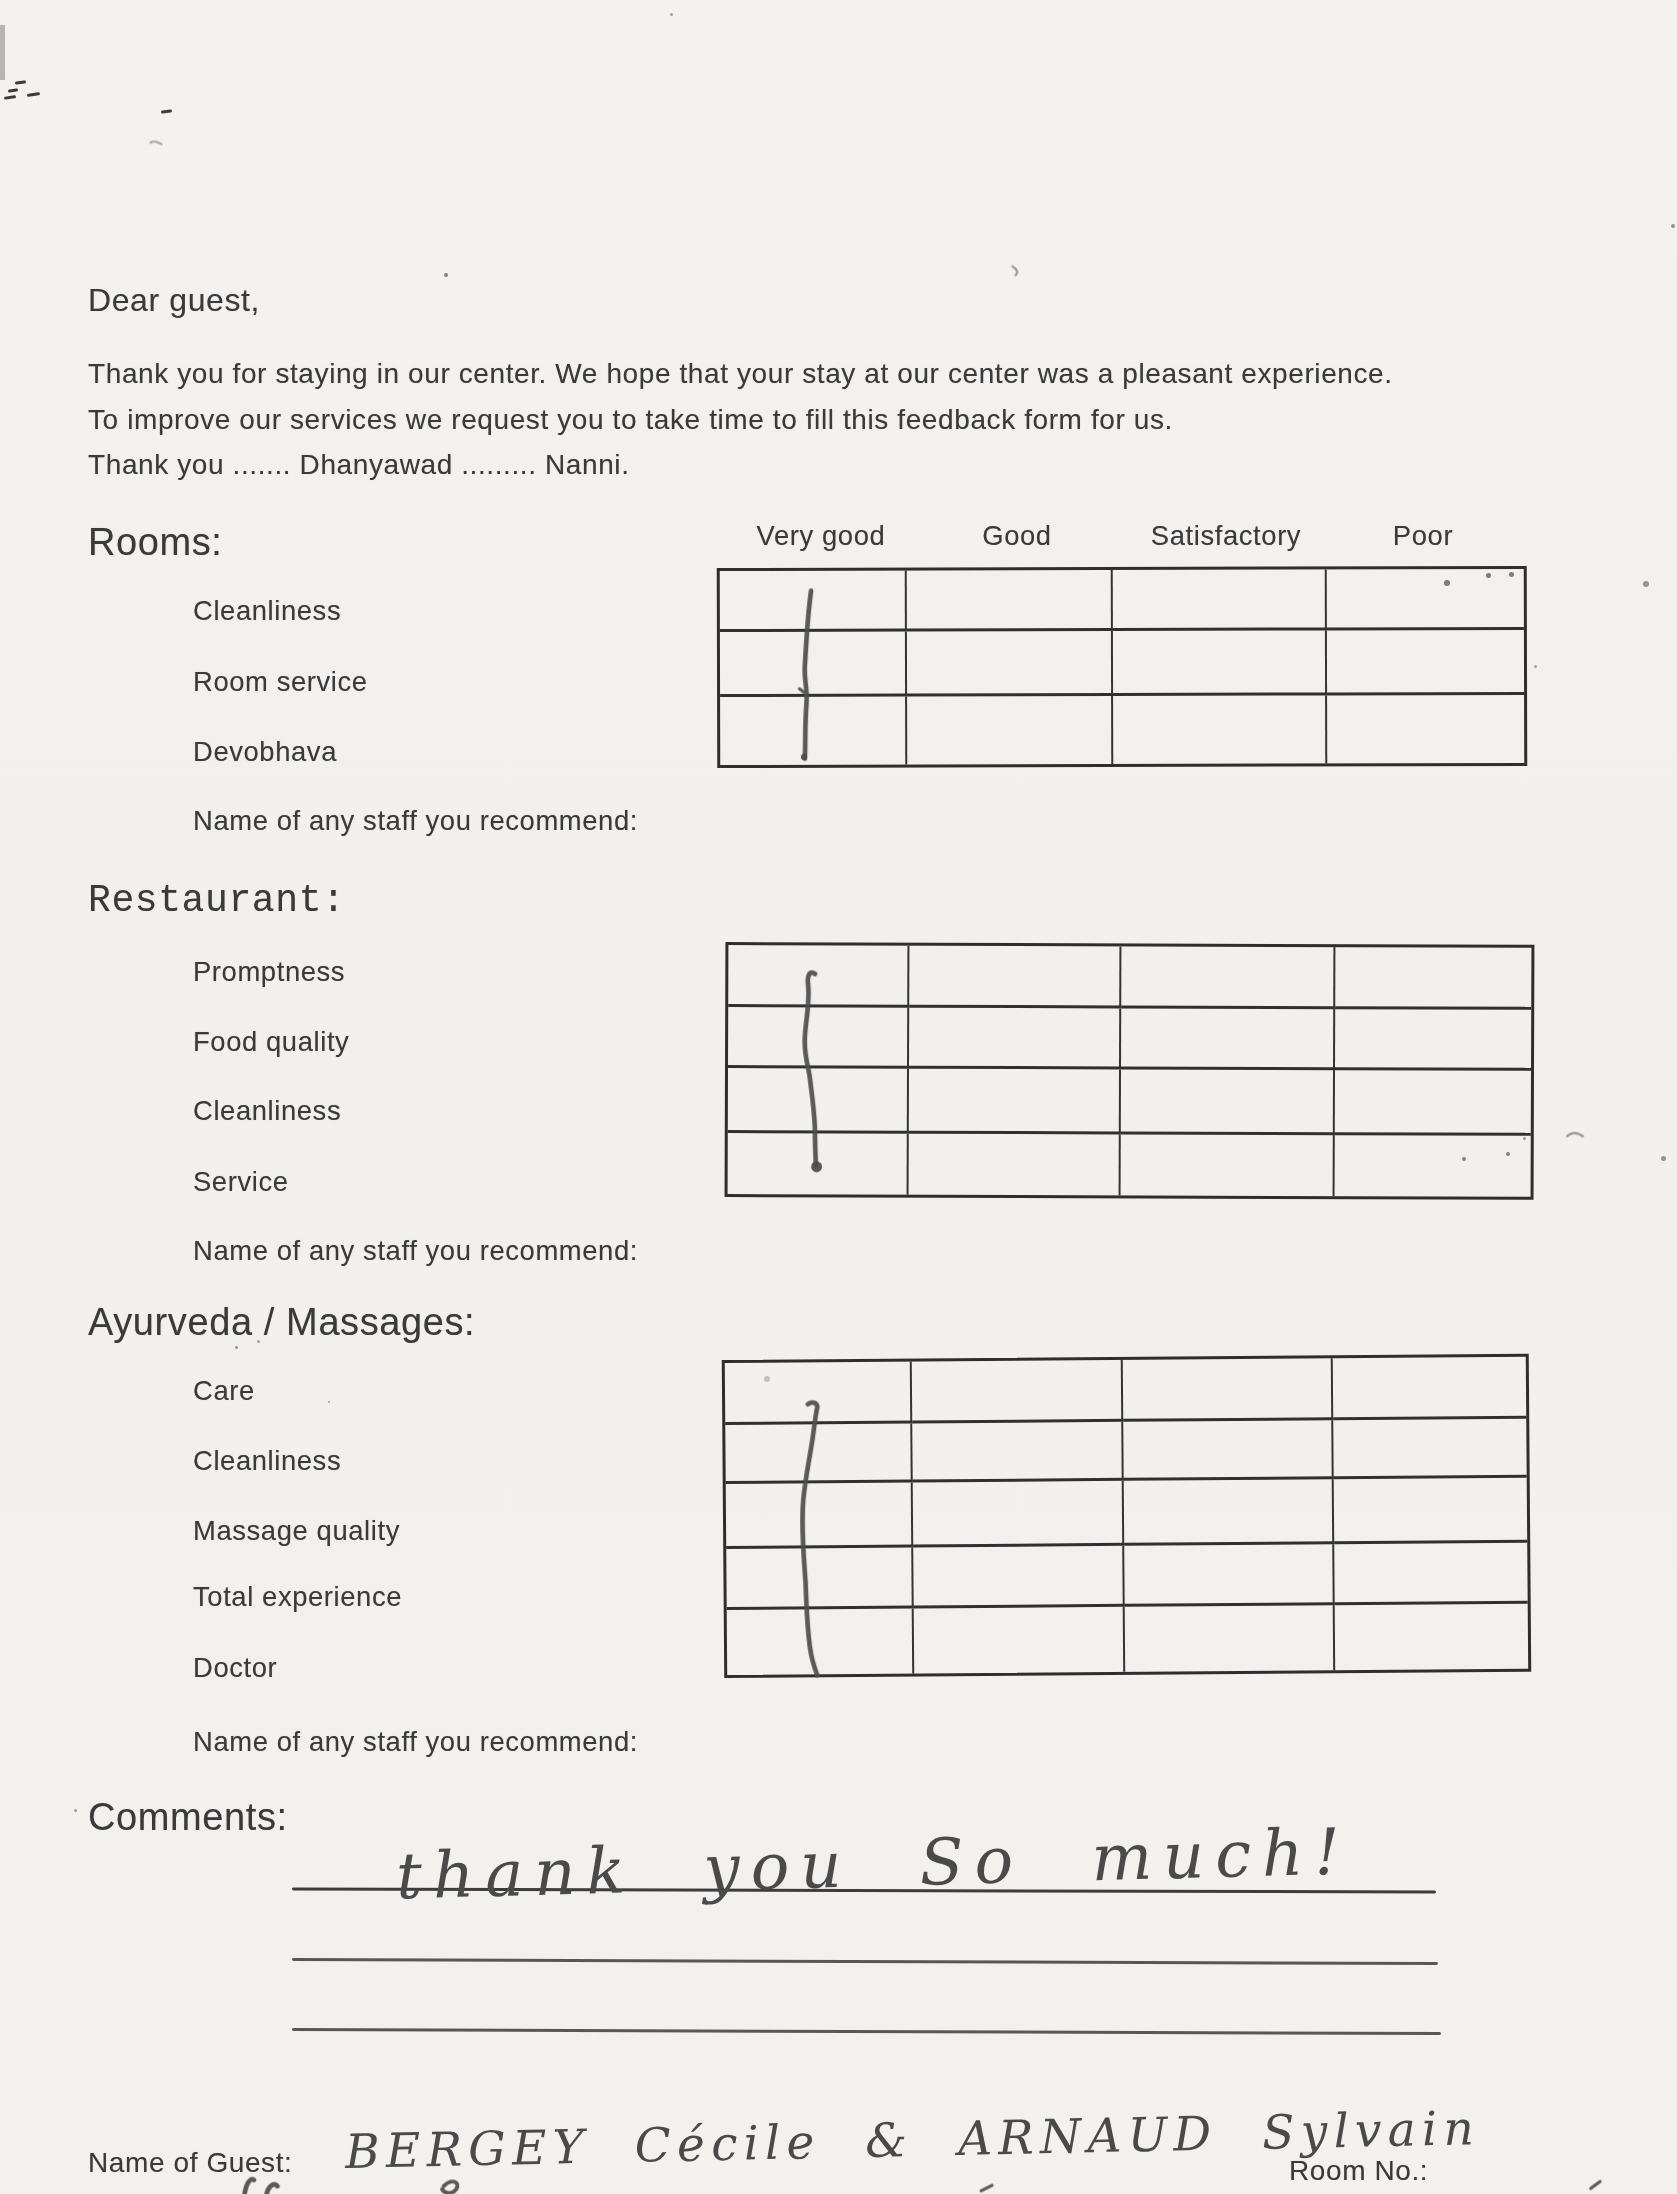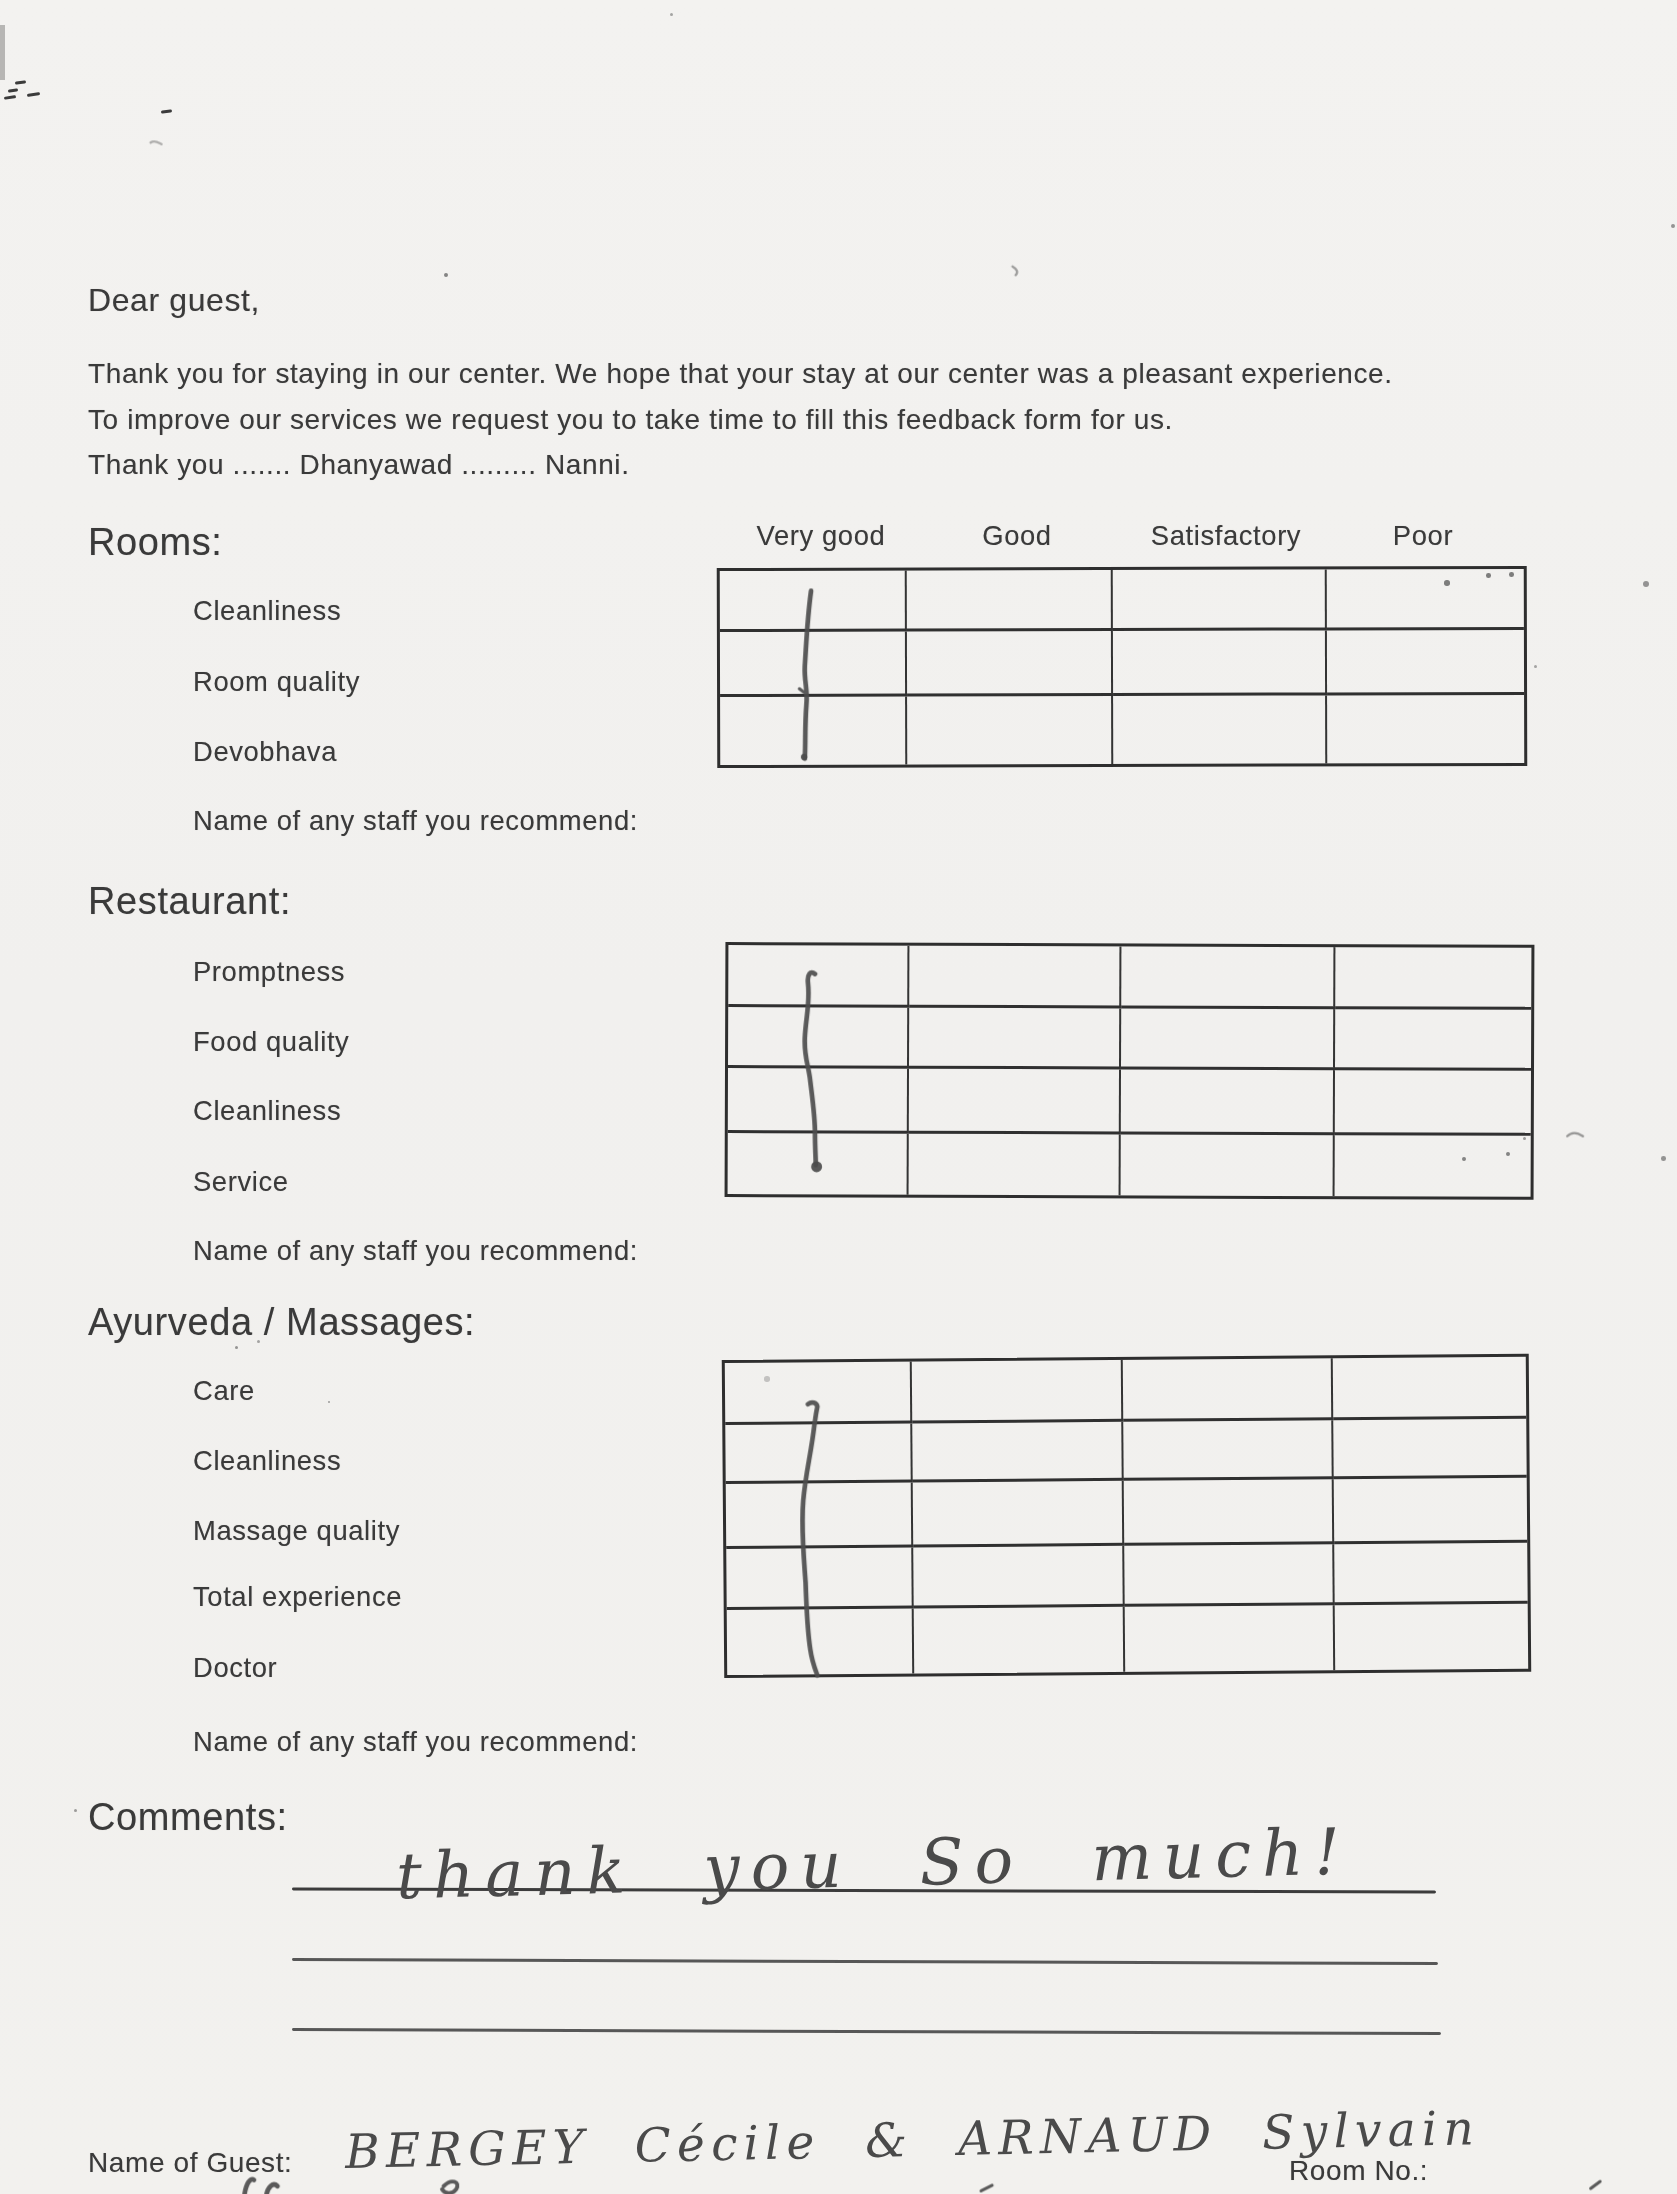--- a/index.html
+++ b/index.html
@@ -57,25 +57,25 @@
       <div class="cell br bb"></div>
       <div class="cell br bb"></div>
       <div class="cell bb"></div>
       <div class="cell br"></div>
       <div class="cell br"></div>
       <div class="cell br"></div>
       <div class="cell"></div>
     </div>
 
   <div class="t rowlab" style="left:193px;top:597px;">Cleanliness</div>
-  <div class="t rowlab" style="left:193px;top:668px;">Room quality</div>
+  <div class="t rowlab" style="left:193px;top:668px;">Room service</div>
   <div class="t rowlab" style="left:193px;top:738px;">Devobhava</div>
   <div class="t prompt" style="left:193px;top:807px;">Name of any staff you recommend:</div>
 
-  <div class="t seclab" style="left:88px;top:882px;">Restaurant:</div>
+  <div class="t seclab" style="left:88px;top:882px;font-family:Liberation Mono, monospace;">Restaurant:</div>
 
   <div id="table1" class="rtable" style="left: 725px; top: 942px; width: 809px; height: 255px; transform: rotate(0.2deg); grid-template-columns: 232fr 273fr 275fr 252fr; grid-template-rows: 81fr 80fr 84fr 80fr;">
       <div class="cell br bb"></div>
       <div class="cell br bb"></div>
       <div class="cell br bb"></div>
       <div class="cell bb"></div>
       <div class="cell br bb"></div>
       <div class="cell br bb"></div>
       <div class="cell br bb"></div>
       <div class="cell bb"></div>

